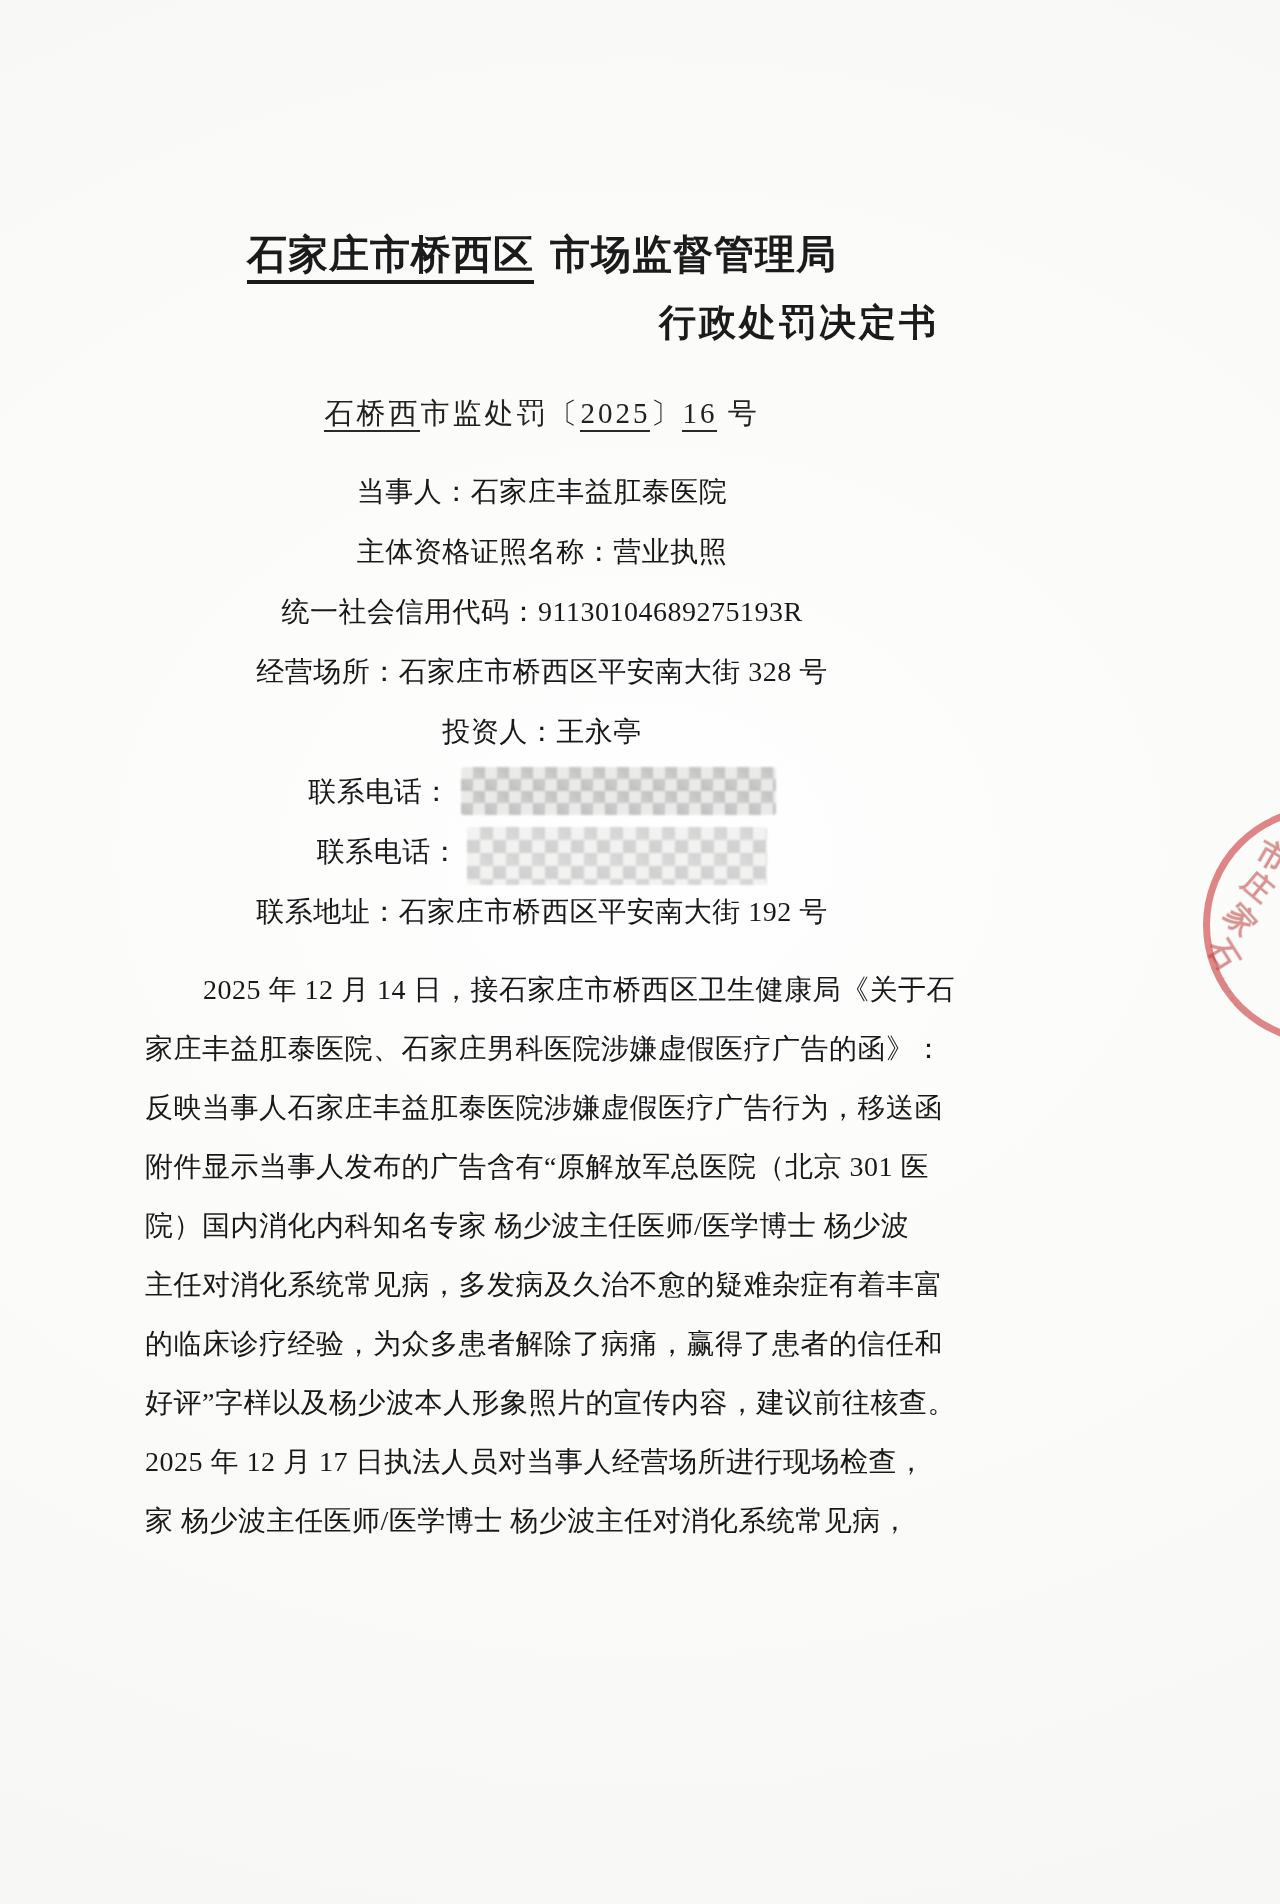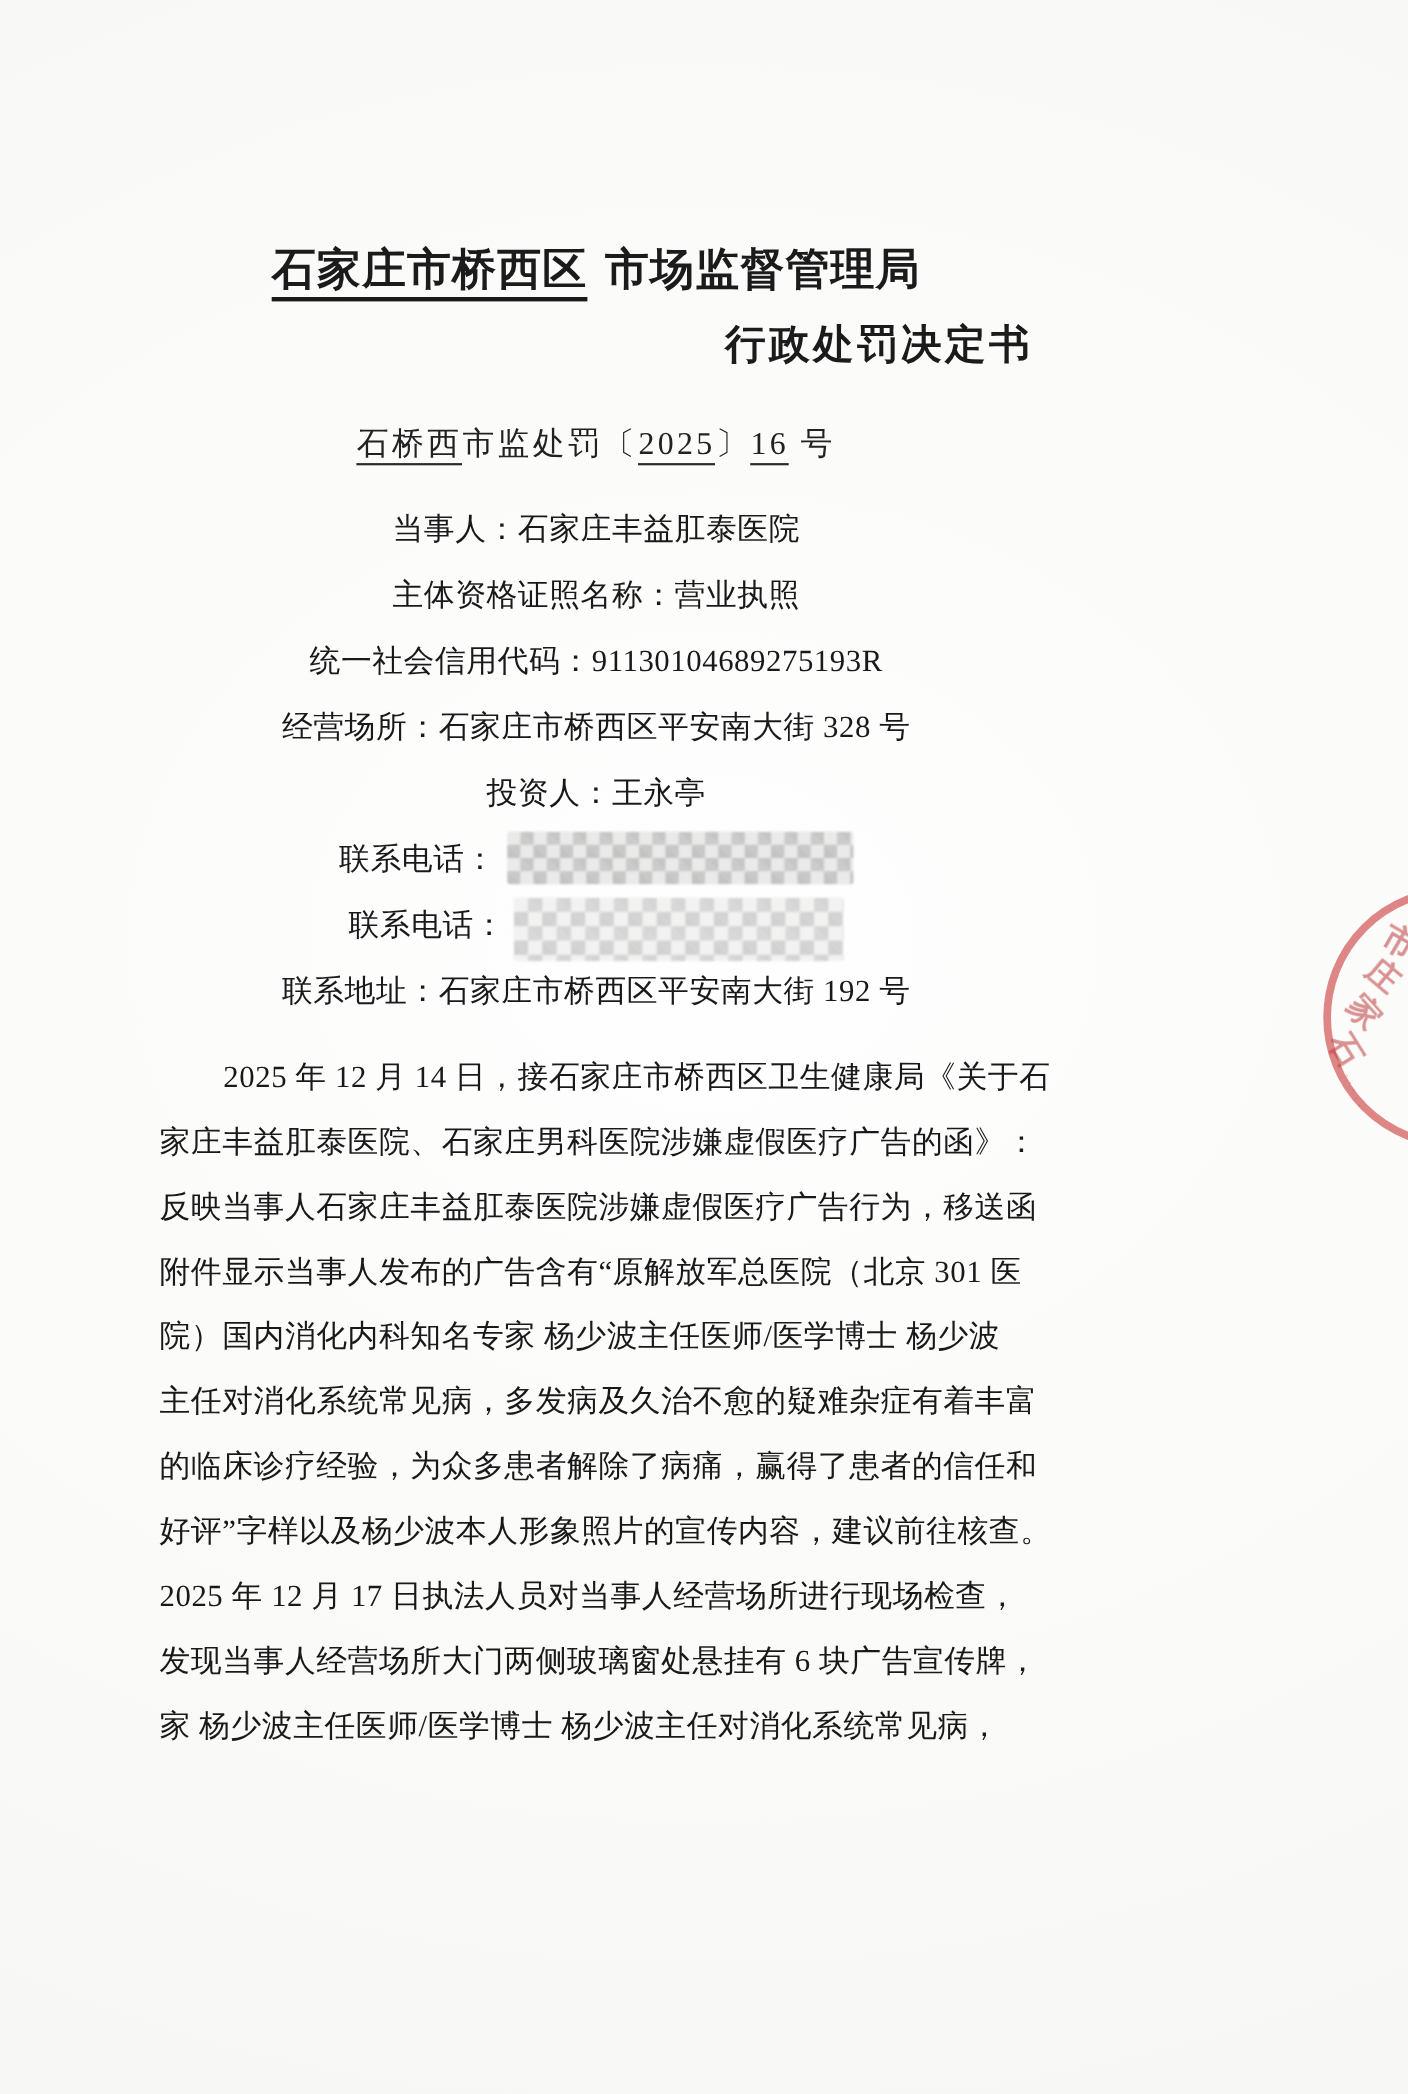--- a/index.html
+++ b/index.html
@@ -15,21 +15,21 @@
     width: 1280px;
     height: 1904px;
     overflow: hidden;
     background:
       radial-gradient(ellipse 1400px 1100px at 50% 45%, rgba(255,255,255,0.9), rgba(244,244,242,0.55)),
       #fbfbf9;
   }
   .text-col {
     position: absolute;
     left: 145px;
-    top: 4px;
+    top: 14px;
     width: 794px;
   }
   .title1 {
     margin-top: 213px;
     text-align: center;
     font-size: 40px;
     font-weight: 700;
     letter-spacing: 1px;
     white-space: nowrap;
   }
@@ -160,21 +160,20 @@
     <div class="para-section">
         <div class="body-line indent">2025 年 12 月 14 日，接石家庄市桥西区卫生健康局《关于石</div>
         <div class="body-line">家庄丰益肛泰医院、石家庄男科医院涉嫌虚假医疗广告的函》：</div>
         <div class="body-line">反映当事人石家庄丰益肛泰医院涉嫌虚假医疗广告行为，移送函</div>
         <div class="body-line">附件显示当事人发布的广告含有“原解放军总医院（北京 301 医</div>
         <div class="body-line">院）国内消化内科知名专家 杨少波主任医师/医学博士 杨少波</div>
         <div class="body-line">主任对消化系统常见病，多发病及久治不愈的疑难杂症有着丰富</div>
         <div class="body-line">的临床诊疗经验，为众多患者解除了病痛，赢得了患者的信任和</div>
         <div class="body-line">好评”字样以及杨少波本人形象照片的宣传内容，建议前往核查。</div>
         <div class="body-line">2025 年 12 月 17 日执法人员对当事人经营场所进行现场检查，</div>
-        <div class="body-line">发现当事人经营场所大门两侧玻璃窗处悬挂有 6 块广告宣传牌，</div>
         <div class="body-line">家 杨少波主任医师/医学博士 杨少波主任对消化系统常见病，</div>
       </div>
 
   </div>
 
   <div class="seal-ring"></div>
   <div id="seal-chars">
       <span class="seal-char" style="left: 1208px; top: 934px; transform: rotate(58deg);">石</span>
       <span class="seal-char" style="left: 1225px; top: 900px; transform: rotate(48deg);">家</span>
       <span class="seal-char" style="left: 1242px; top: 867px; transform: rotate(40deg);">庄</span>

